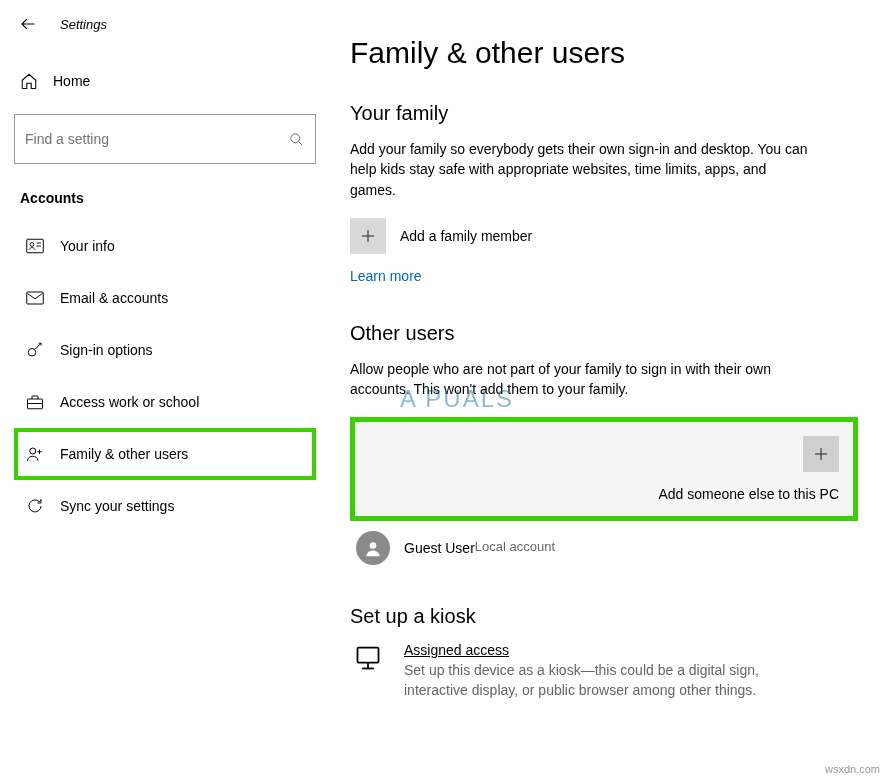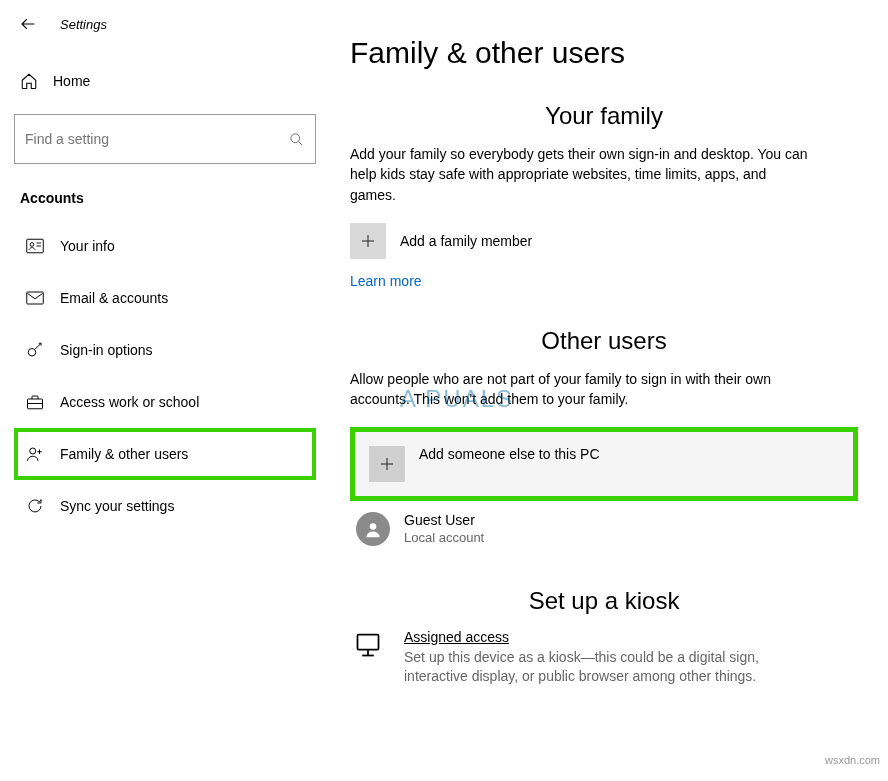--- a/index.html
+++ b/index.html
@@ -98,24 +98,23 @@
     flex-shrink: 0;
   }
   
   .page-title {
     font-size: 30px;
     font-weight: 400;
     margin-bottom: 32px;
   }
   .subsection { margin-bottom: 38px; }
   .sub-heading {
-    font-size: 24px;
+    font-size: 20px;
     font-weight: 400;
     margin-bottom: 14px;
-    text-align: center;
   }
   .body-text {
     font-size: 14px;
     line-height: 1.45;
     color: #000;
     margin-bottom: 18px;
     max-width: 460px;
   }
   .add-row {
     display: flex;
@@ -137,63 +136,64 @@
   .link {
     color: #0066cc;
     font-size: 14px;
     cursor: pointer;
   }
   .highlighted-add {
     border: 5px solid #3cd000;
     background: #f5f5f5;
     padding: 14px 14px;
     display: flex;
-    align-items: flex-start;
+    align-items: flex-end;
     gap: 14px;
     margin-bottom: 4px;
     cursor: pointer;
+    flex-direction: column;
   }
   .highlighted-add .plus-box {
     background: #cfcfcf;
   }
   .user-row {
     display: flex;
     align-items: center;
     gap: 14px;
     padding: 6px 0 2px 6px;
   }
   .avatar {
     width: 34px; height: 34px;
     border-radius: 50%;
     background: #8a8a8a;
     display: flex;
     align-items: center;
     justify-content: center;
   }
-  .user-info { display: flex; flex-direction: column; line-height: 1.3; }
+  .user-info { display: flex; flex-direction: row; line-height: 1.3; }
   .user-name { font-size: 14px; color: #000; }
   .user-sub { font-size: 13px; color: #666; }
   .kiosk-row {
     display: flex;
     gap: 18px;
     align-items: flex-start;
   }
   .kiosk-icon {
     width: 36px;
     padding-top: 2px;
     flex-shrink: 0;
     display: flex;
     justify-content: center;
   }
   .kiosk-label { font-size: 14px; color: #000; margin-bottom: 3px; text-decoration: underline; }
   .kiosk-sub { font-size: 14px; color: #666; line-height: 1.4; max-width: 420px; }
   .watermark {
     position: absolute;
     right: 8px;
-    bottom: 15px;
+    bottom: 6px;
     font-size: 11px;
     color: #999;
   }
   .bg-watermark {
     position: absolute;
     top: 385px;
     left: 400px;
     font-size: 24px;
     color: #0369a1;
     opacity: 0.45;

